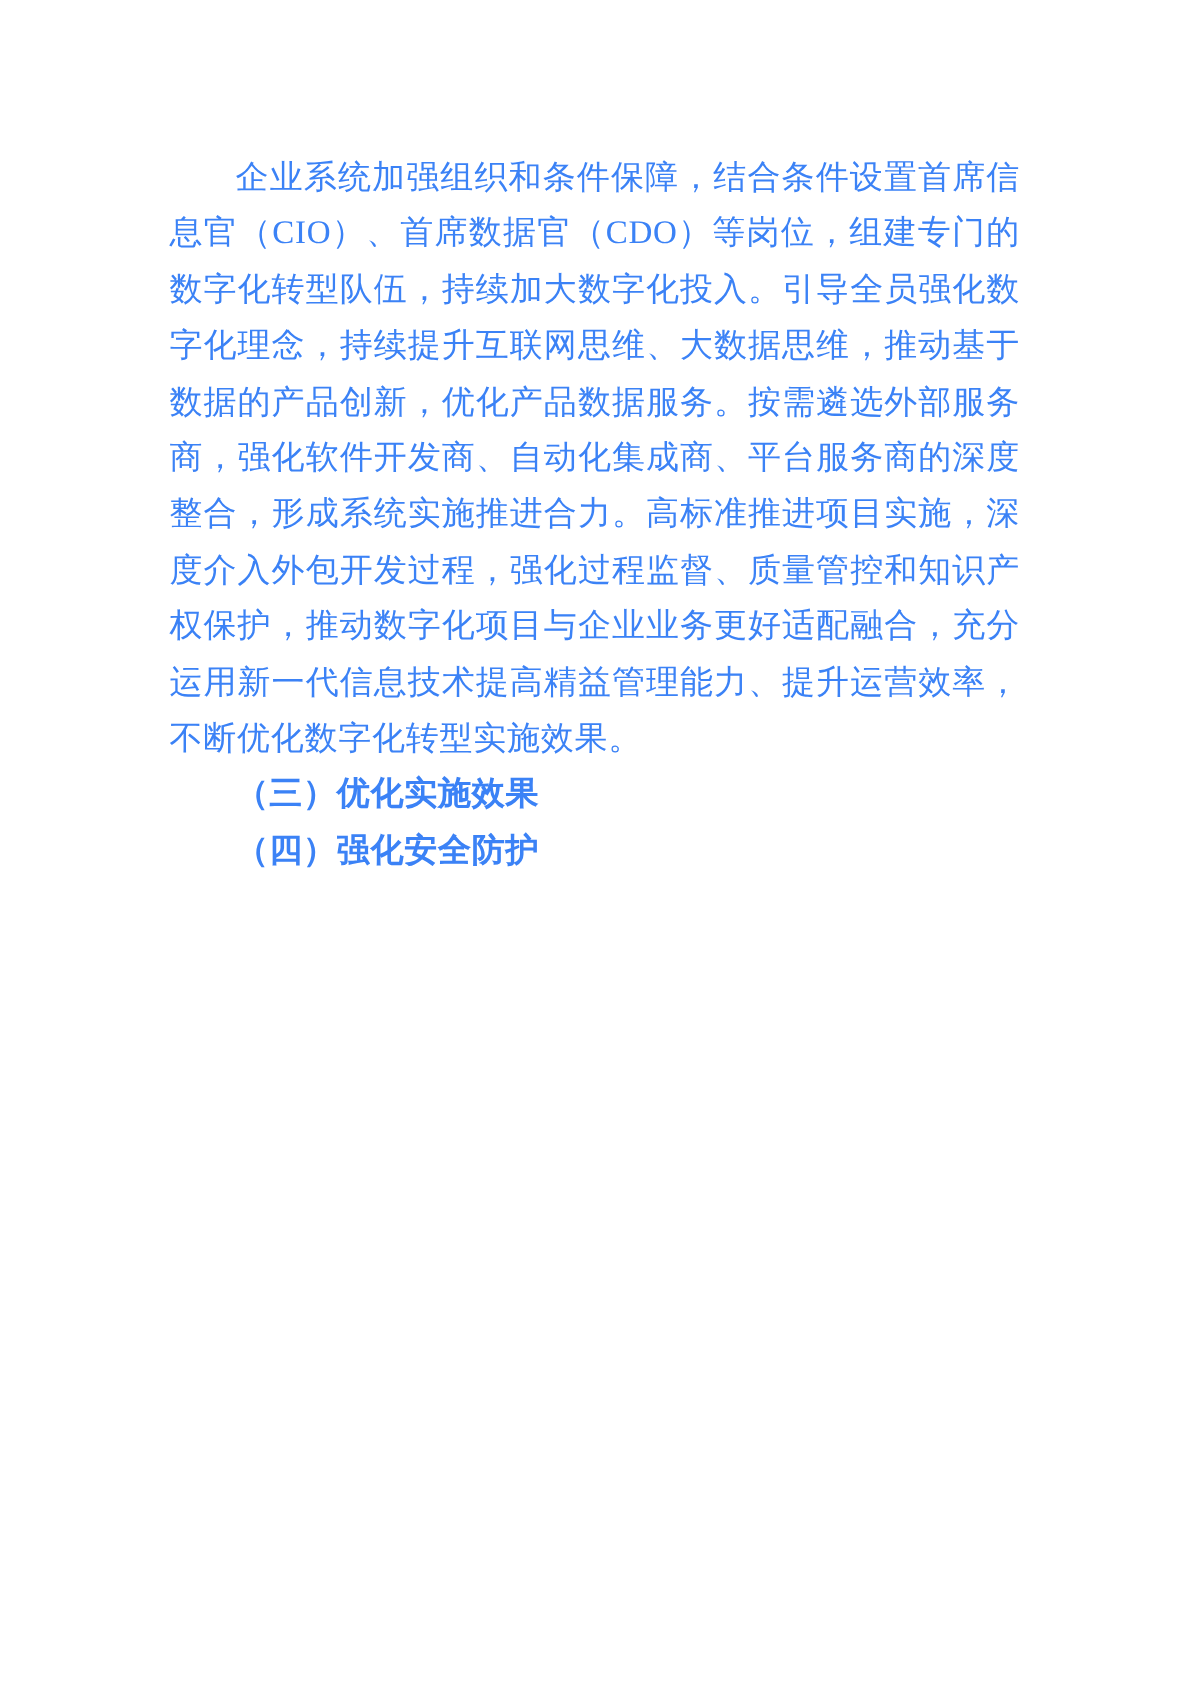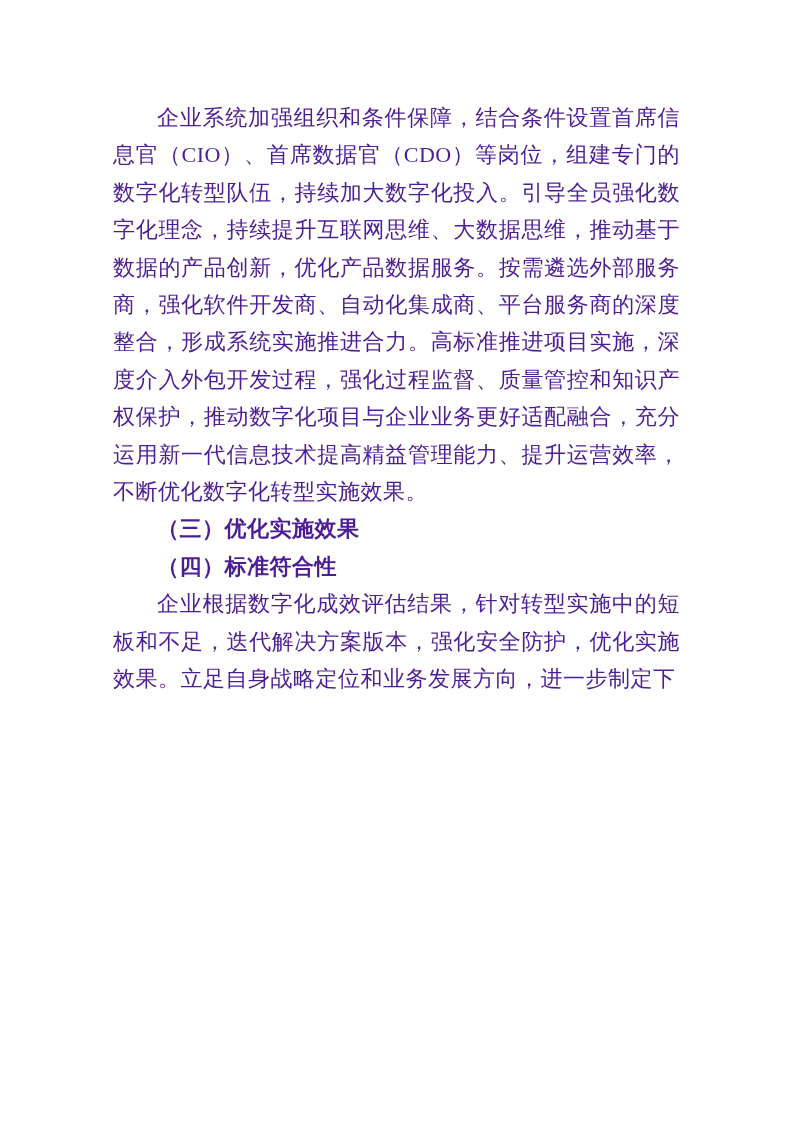--- a/index.html
+++ b/index.html
@@ -13,21 +13,21 @@
     height: 1122px;
     background: #ffffff;
     overflow: hidden;
     font-family: "Liberation Serif", "DejaVu Serif", serif;
   }
   .content {
     position: absolute;
     left: 113px;
     top: 99px;
     width: 567px;
-    color: #4c1d95;
+    color: #3b82f6;
   }
   .body-para {
     margin: 0;
     font-size: 22px;
     line-height: 37.4px;
     text-align: justify;
     text-justify: inter-ideograph;
     text-indent: 2em;
     letter-spacing: 0.5px;
     word-break: break-all;
@@ -41,16 +41,15 @@
     letter-spacing: 0.5px;
   }
 </style>
 </head>
 <body>
 
 <div class="page">
   <div class="content">
     <p class="body-para">企业系统加强组织和条件保障，结合条件设置首席信息官（CIO）、首席数据官（CDO）等岗位，组建专门的数字化转型队伍，持续加大数字化投入。引导全员强化数字化理念，持续提升互联网思维、大数据思维，推动基于数据的产品创新，优化产品数据服务。按需遴选外部服务商，强化软件开发商、自动化集成商、平台服务商的深度整合，形成系统实施推进合力。高标准推进项目实施，深度介入外包开发过程，强化过程监督、质量管控和知识产权保护，推动数字化项目与企业业务更好适配融合，充分运用新一代信息技术提高精益管理能力、提升运营效率，不断优化数字化转型实施效果。</p>
     <h3 class="section-heading">（三）优化实施效果</h3>
-    <h3 class="section-heading">（四）标准符合性</h3>
-    <p class="body-para">企业根据数字化成效评估结果，针对转型实施中的短板和不足，迭代解决方案版本，强化安全防护，优化实施效果。立足自身战略定位和业务发展方向，进一步制定下</p>
+    <h3 class="section-heading">（四）强化安全防护</h3>
   </div>
 </div>
 
 </body></html>

